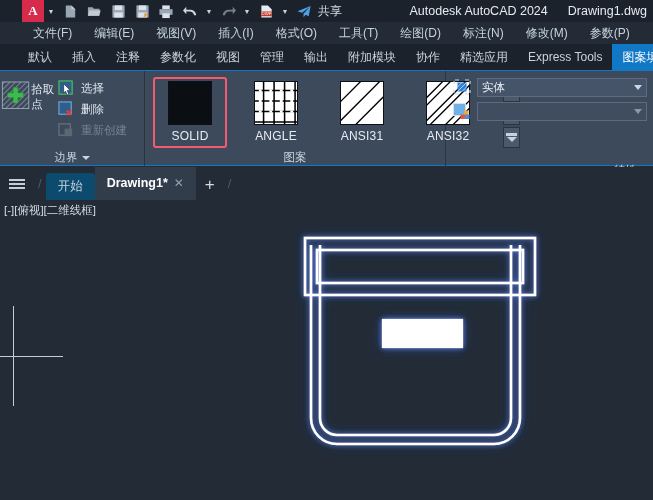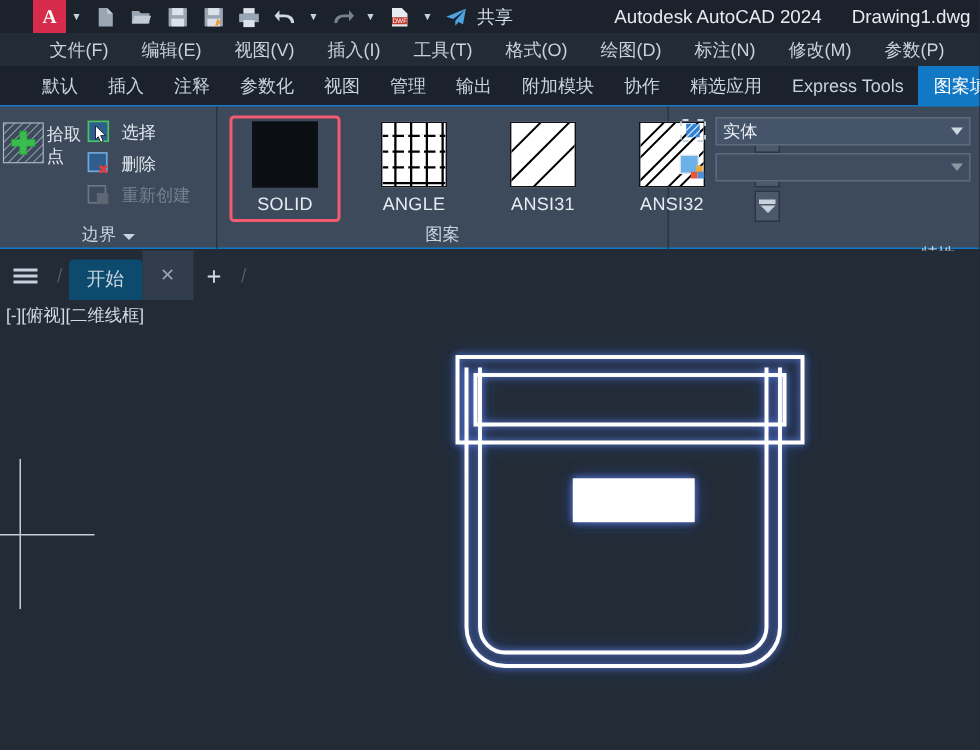--- a/index.html
+++ b/index.html
@@ -241,22 +241,22 @@
       <span class="title-text">Autodesk AutoCAD 2024</span>
       <span class="title-text">Drawing1.dwg</span>
     </div>
   </div>
 
   <div class="menubar">
     <div class="menu-item">文件(F)</div>
     <div class="menu-item">编辑(E)</div>
     <div class="menu-item">视图(V)</div>
     <div class="menu-item">插入(I)</div>
+    <div class="menu-item">格式(O)</div>
     <div class="menu-item">工具(T)</div>
-    <div class="menu-item">格式(O)</div>
     <div class="menu-item">绘图(D)</div>
     <div class="menu-item">标注(N)</div>
     <div class="menu-item">修改(M)</div>
     <div class="menu-item">参数(P)</div>
   </div>
 
   <div class="ribbon-tabs">
     <div class="rtab first">默认</div>
     <div class="rtab">插入</div>
     <div class="rtab">注释</div>
@@ -436,20 +436,21 @@
           <div class="l"></div>
           <div class="l"></div>
           <div class="l"></div>
         </div>
     </div>
     <span class="slash">/</span>
     <div class="ftab start">
       <span>开始</span>
     </div>
     <div class="ftab active">
+      <span>Drawing1*</span>
       <span class="x">✕</span>
     </div>
     <span class="ft-plus">+</span>
     <span class="slash">/</span>
   </div>
 
   <div class="canvas">
     <div class="vplabel">[-][俯视][二维线框]</div>
 
     <div class="crosshair" style="left:-37px; top:106px; width:100px; height:100px;">

